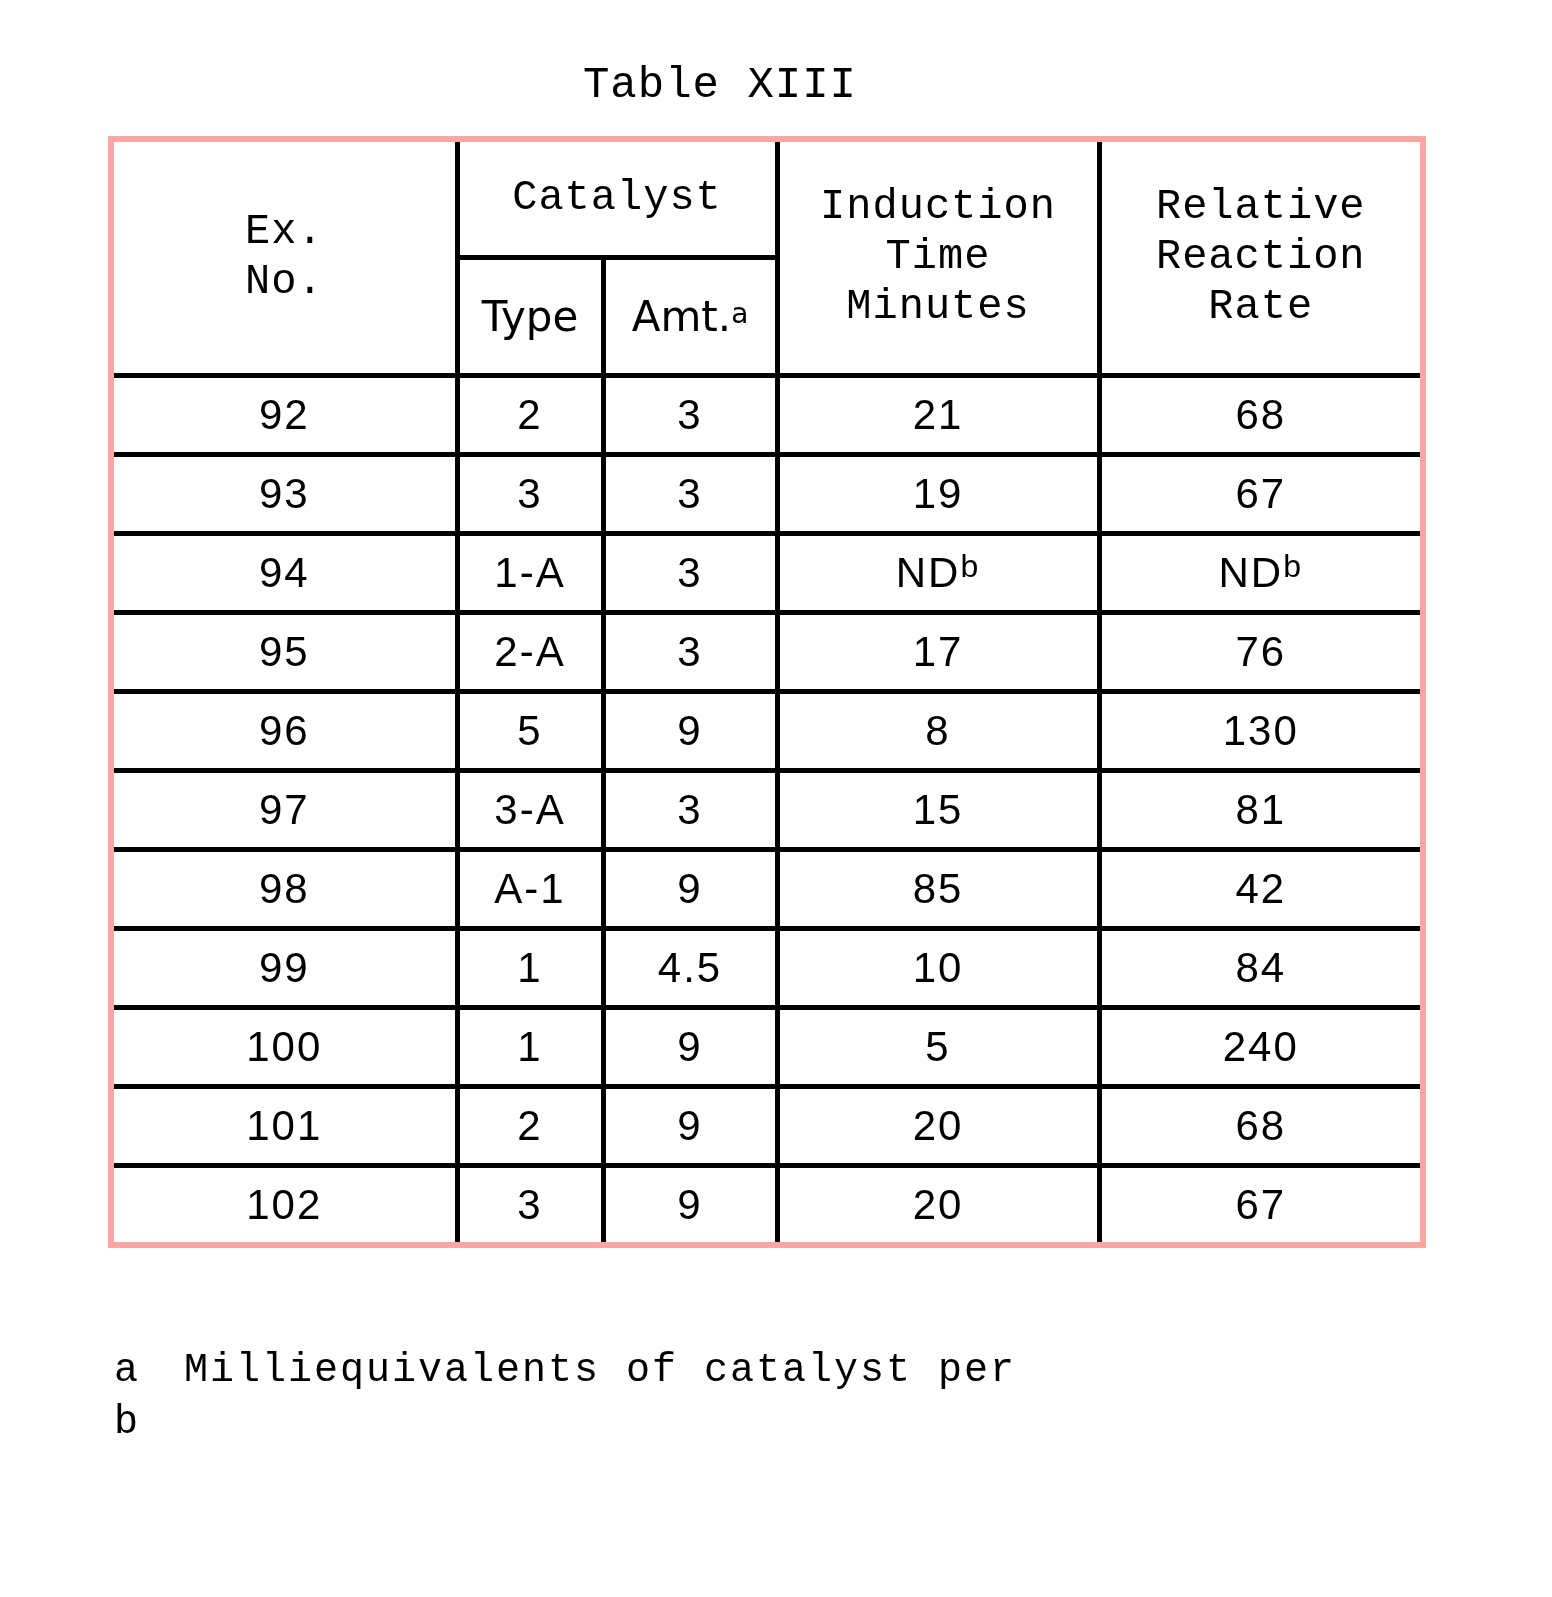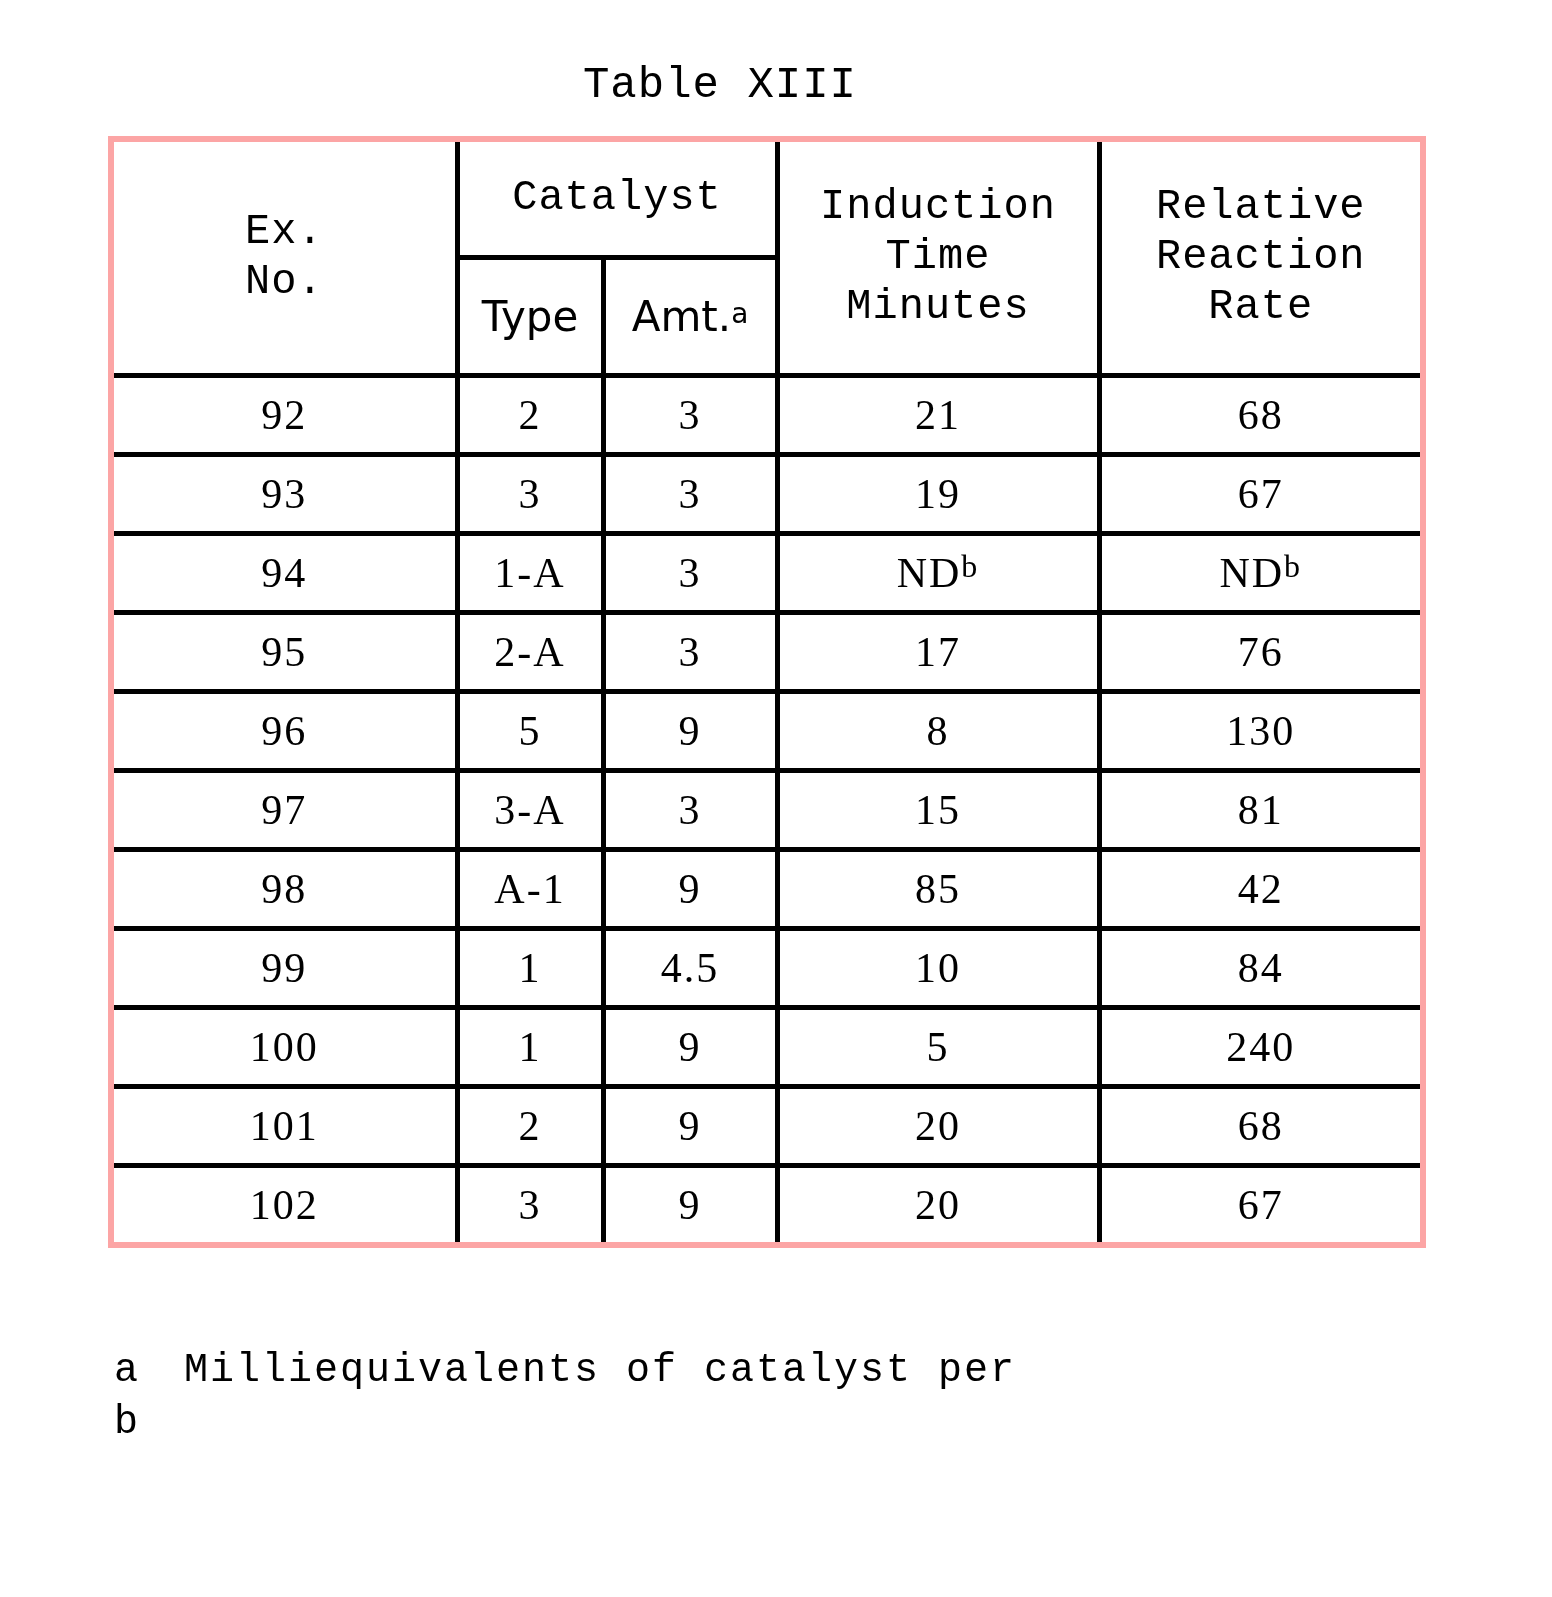--- a/index.html
+++ b/index.html
@@ -52,21 +52,21 @@
       font-size: 42px;
     }
     .sup {
       font-size: 28px;
       vertical-align: 8px;
     }
     .h1 { height: 118px; }
     .h2 { height: 118px; }
     .tbl tbody td {
       height: 74px;
-      font-family: Liberation Serif, serif;
+      font-family: Liberation Sans, sans-serif;
       font-size: 42px;
       letter-spacing: 2px;
     }
     .nd {
       font-family: "DejaVu Sans", "Liberation Sans", sans-serif;
       font-weight: bold;
       font-size: 34px;
     }
     .nd .supb {
       font-size: 32px;

